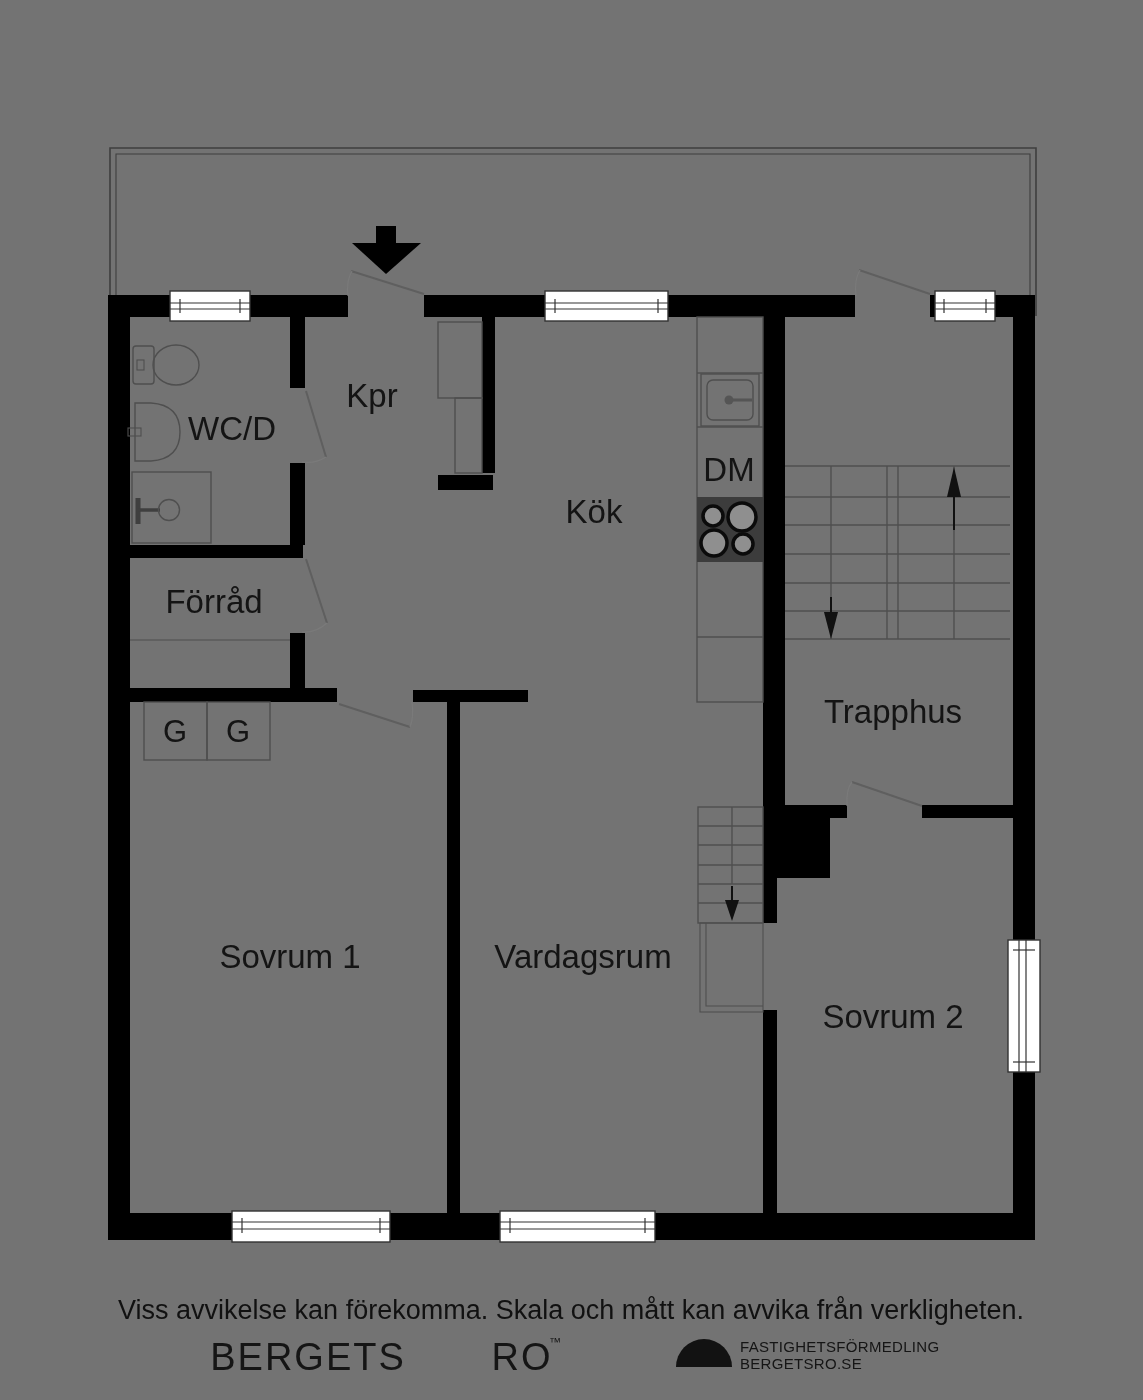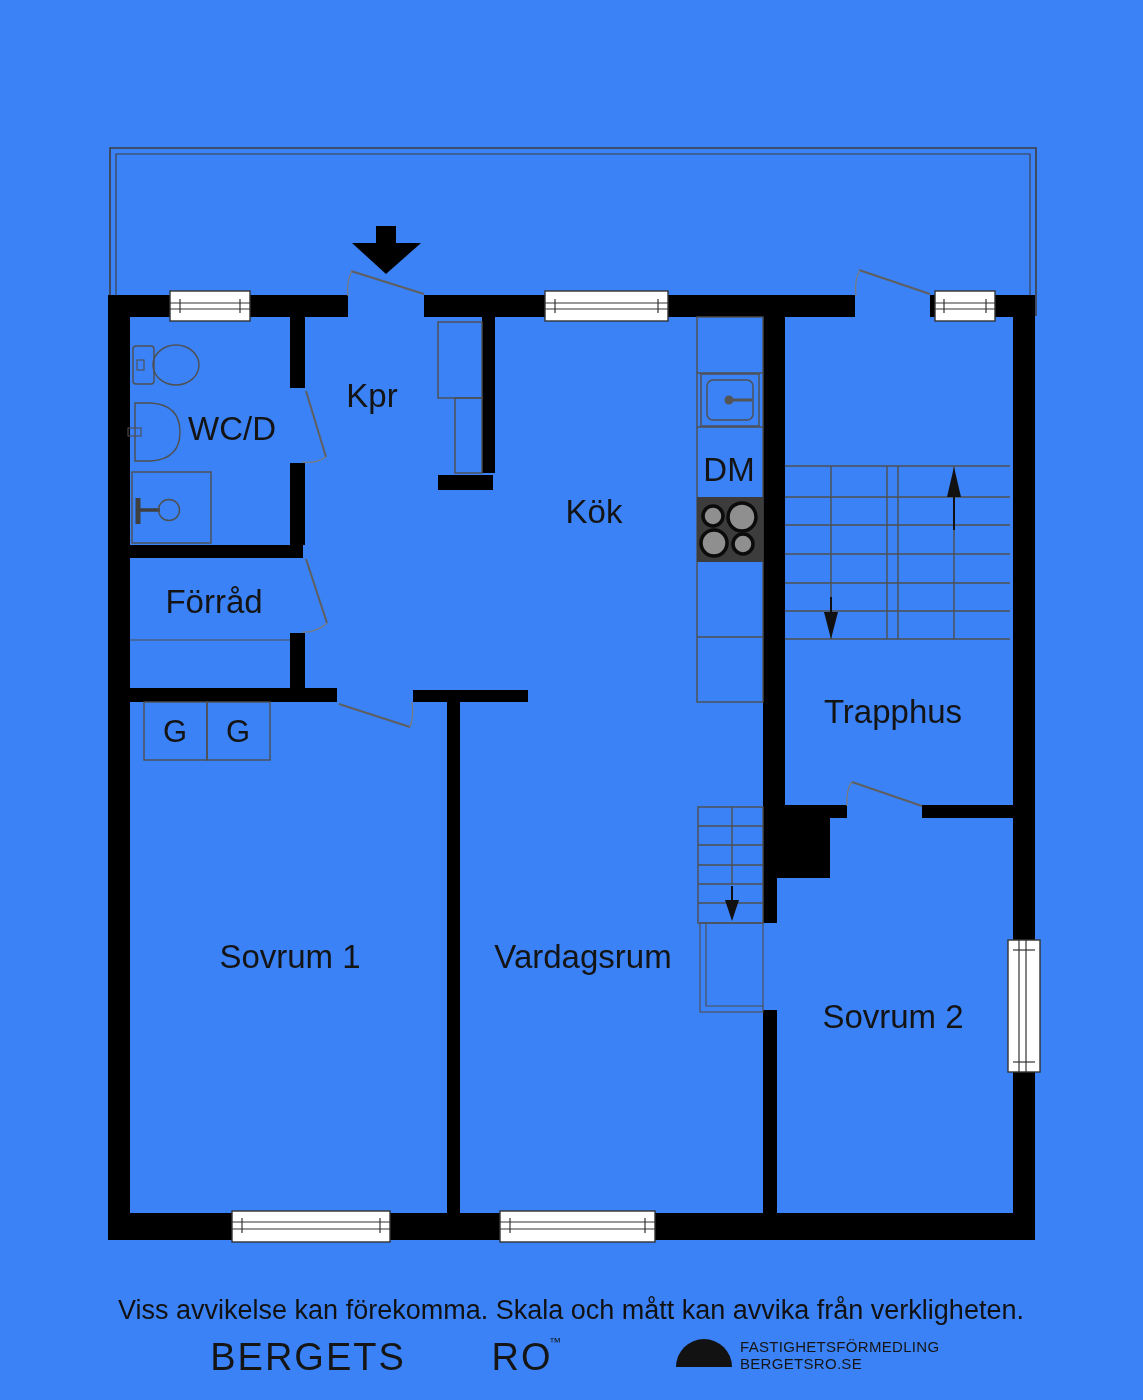--- a/index.html
+++ b/index.html
@@ -1,16 +1,16 @@
 <!DOCTYPE html>
 <html><head>
 <meta charset="utf-8">
 <style>
   html,body{margin:0;padding:0;background:#ffffff;}
-  .stage{position:relative;width:1143px;height:1400px;background:#3b82f6;overflow:hidden;
+  .stage{position:relative;width:1143px;height:1400px;background:#737373;overflow:hidden;
          font-family:"Liberation Sans", sans-serif;}
   svg{position:absolute;inset:0;display:block;}
   .room-label{font-family:"Liberation Sans", sans-serif;font-size:33px;fill:#141414;}
   .small-label{font-family:"Liberation Sans", sans-serif;font-size:31px;fill:#141414;}
   .disclaimer{font-family:"Liberation Sans", sans-serif;font-size:27px;fill:#111111;}
   .brand{font-family:"Liberation Sans", sans-serif;font-size:38px;fill:#151515;letter-spacing:2px;}
   .brand-tm{font-family:"Liberation Sans", sans-serif;font-size:12px;fill:#151515;}
   .agency{font-family:"Liberation Sans", sans-serif;font-size:15px;fill:#151515;letter-spacing:0.3px;}
   .thin{stroke:#4f4f4f;stroke-width:1.4;fill:none;}
   .thin2{stroke:#4f4f4f;stroke-width:1.1;fill:none;}

